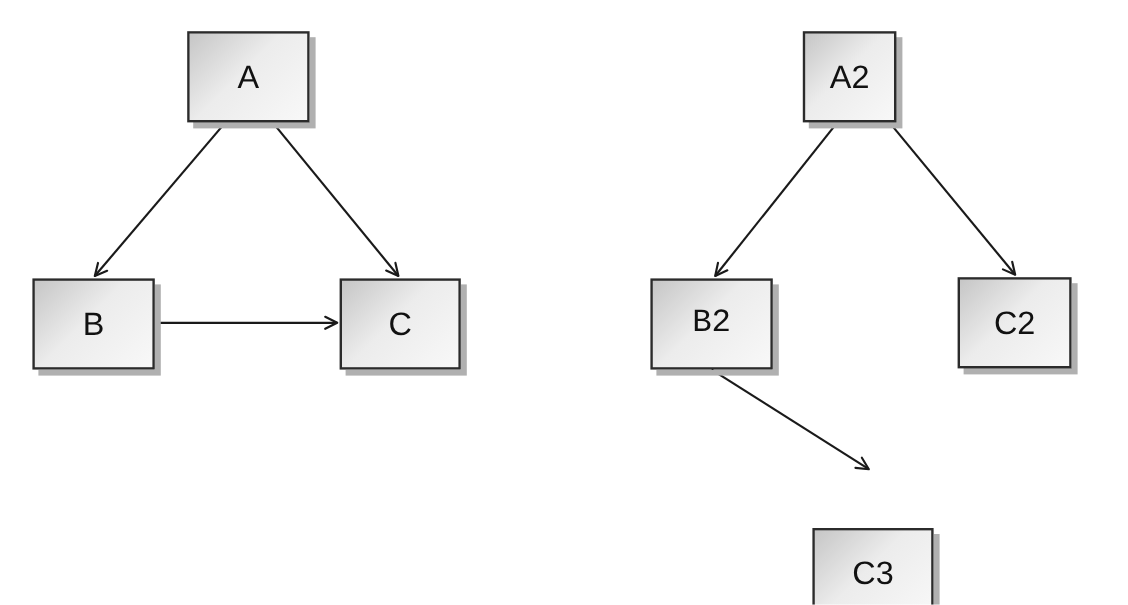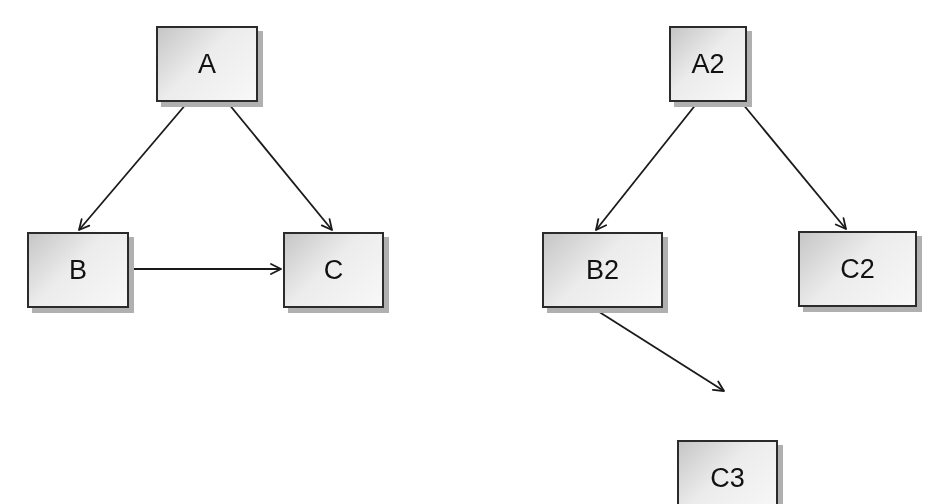--- a/index.html
+++ b/index.html
@@ -84,23 +84,23 @@
       </div>
       <div class="node" style="left: 27px; top: 232px; width: 102px; height: 76px;">
         <span class="node-label">B</span>
       </div>
       <div class="node" style="left: 283px; top: 232px; width: 101px; height: 76px;">
         <span class="node-label">C</span>
       </div>
       <div class="node" style="left: 669px; top: 26px; width: 78px; height: 76px;">
         <span class="node-label">A2</span>
       </div>
-      <div class="node" style="left: 542px; top: 232px; width: 121px; height: 76px;">
+      <div class="node" style="left: 542px; top: 232px; width: 102px; height: 76px; font-family: Liberation Mono, monospace;">
         <span class="node-label">B2</span>
       </div>
-      <div class="node" style="left: 798px; top: 231px; width: 119px; height: 76px;">
+      <div class="node" style="left: 798px; top: 231px; width: 95px; height: 76px;">
         <span class="node-label">C2</span>
       </div>
       <div class="node" style="left: 677px; top: 392px; width: 101px; height: 76px; margin-top: 48px;">
         <span class="node-label">C3</span>
       </div>
     </div>
 </div>
 
 </body></html>

